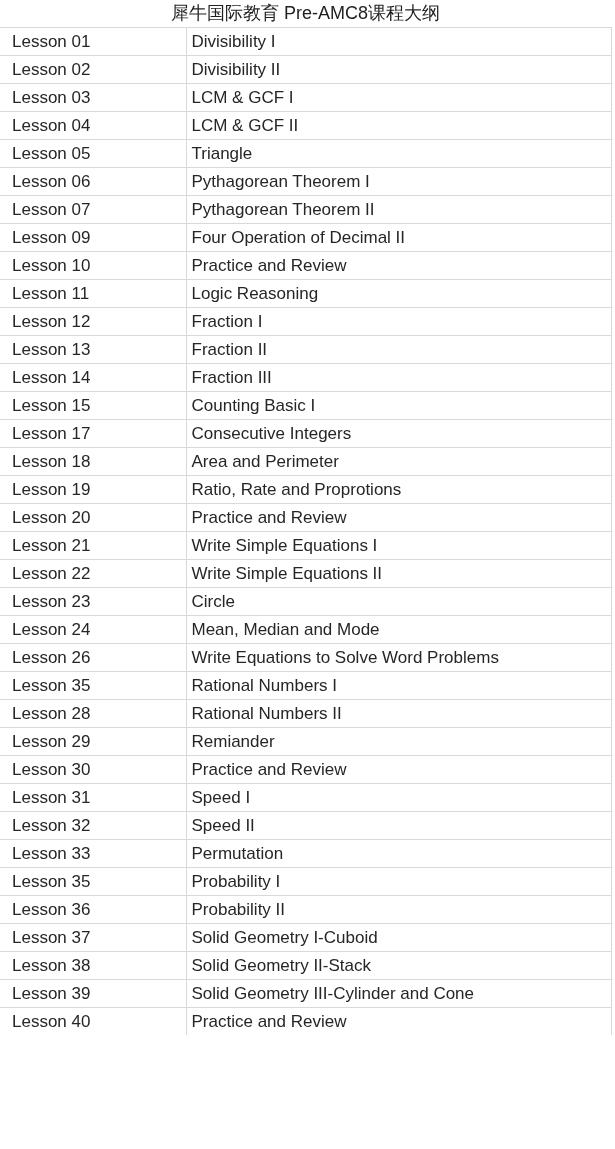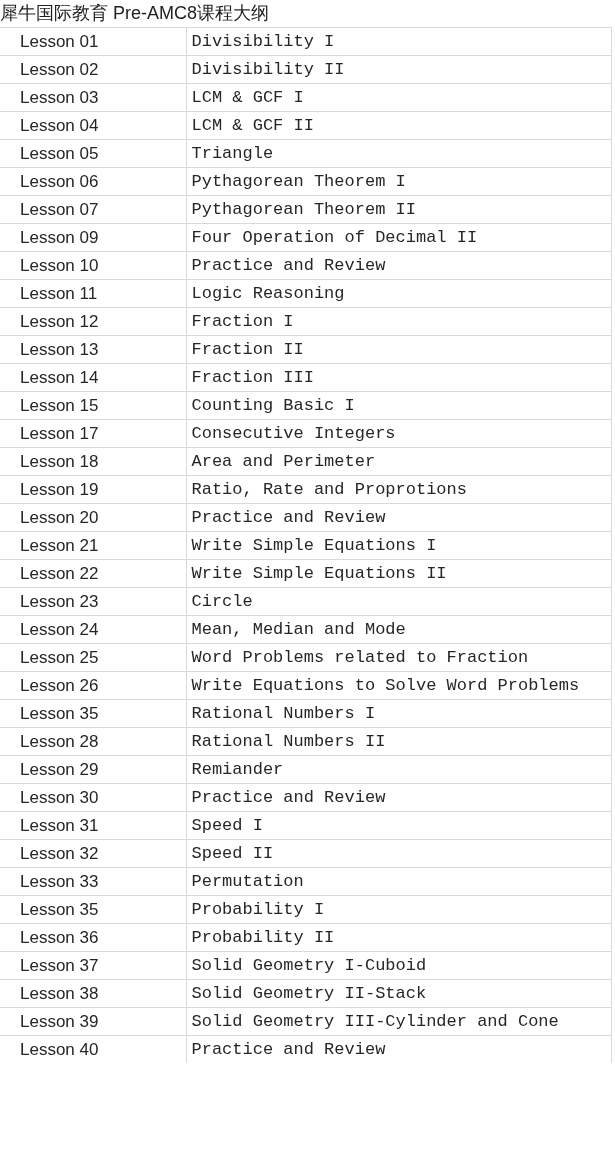--- a/index.html
+++ b/index.html
@@ -21,21 +21,21 @@
     table-layout: fixed;
   }
   .syllabus-table col.col-lesson { width: 186px; }
   .syllabus-table col.col-topic  { width: 425px; }
 
   .title-row td {
     height: 27px;
     line-height: 27px;
     border-bottom: 1px solid #d9d9d9;
     border-top: 0;
-    text-align: left;
+    text-align: center;
     vertical-align: middle;
     padding: 0;
   }
   .title-text {
     font-size: 18px;
     font-weight: 400;
     letter-spacing: 0px;
     color: #1f1f1f;
     white-space: nowrap;
   }
@@ -45,27 +45,26 @@
     line-height: 27px;
     border-bottom: 1px solid #d9d9d9;
     vertical-align: middle;
     padding: 0;
     font-size: 17px;
     font-weight: 400;
     white-space: nowrap;
     overflow: hidden;
   }
   .lesson-row td.cell-lesson {
-    padding-left: 20px;
+    padding-left: 12px;
     border-right: 1px solid #d9d9d9;
   }
   .lesson-row td.cell-topic {
     padding-left: 5px;
     border-right: 1px solid #d9d9d9;
-    font-family: Liberation Mono, monospace;
   }
   .lesson-row:last-child td {
     border-bottom: 0;
   }
 </style>
 </head>
 <body>
 
 <table class="syllabus-table">
   <colgroup>
@@ -160,24 +159,20 @@
       </tr>
       <tr class="lesson-row">
         <td class="cell-lesson">Lesson 23</td>
         <td class="cell-topic">Circle</td>
       </tr>
       <tr class="lesson-row">
         <td class="cell-lesson">Lesson 24</td>
         <td class="cell-topic">Mean, Median and Mode</td>
       </tr>
       <tr class="lesson-row">
-        <td class="cell-lesson">Lesson 25</td>
-        <td class="cell-topic">Word Problems related to Fraction</td>
-      </tr>
-      <tr class="lesson-row">
         <td class="cell-lesson">Lesson 26</td>
         <td class="cell-topic">Write Equations to Solve Word Problems</td>
       </tr>
       <tr class="lesson-row">
         <td class="cell-lesson">Lesson 35</td>
         <td class="cell-topic">Rational Numbers I</td>
       </tr>
       <tr class="lesson-row">
         <td class="cell-lesson">Lesson 28</td>
         <td class="cell-topic">Rational Numbers II</td>

